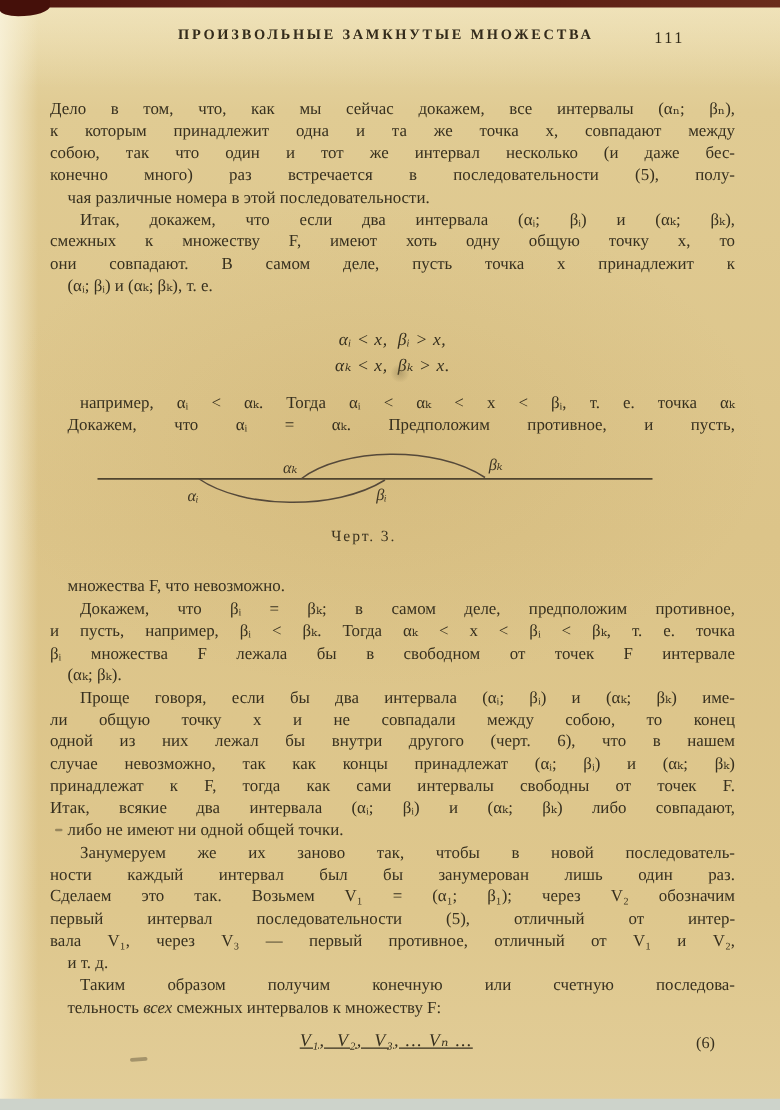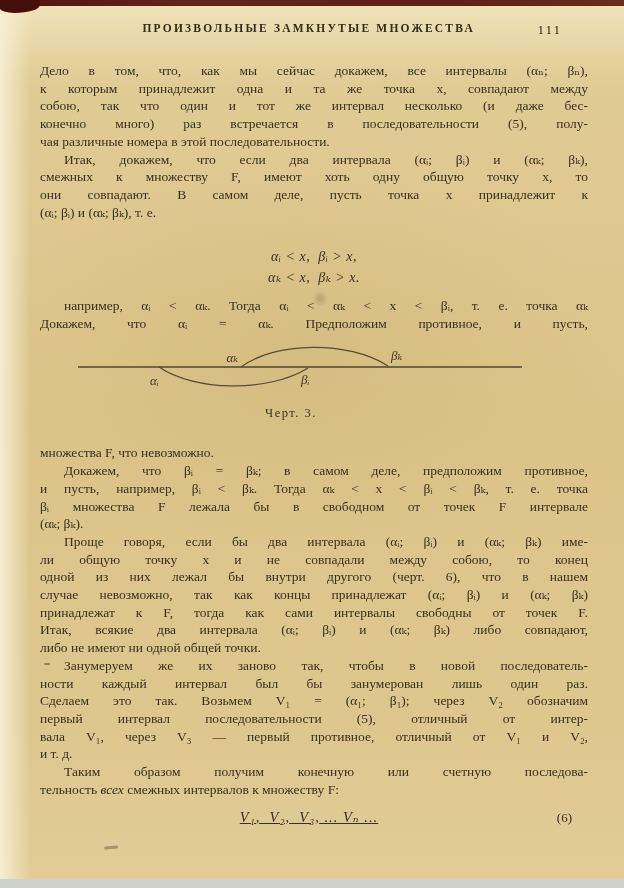--- a/index.html
+++ b/index.html
@@ -36,32 +36,32 @@
     position:absolute; left:0; bottom:0; width:624px; height:9px;
     background:#cdd3cb;
   }
   .header { position:absolute; top:22px; left:0; width:624px; height:16px; }
   .htitle {
     position:absolute; left:50%; transform:translateX(-51%);
     font-size:11.5px; letter-spacing:2.2px; font-weight:bold; color:#332b1b;
     white-space:nowrap;
   }
   .pagenum {
-    position:absolute; right:62px; top:0px;
+    position:absolute; right:76px; top:0px;
     font-size:13px; letter-spacing:2px; color:#2f2817;
   }
   .content {
-    position:absolute; top:0; left:0;
+    position:absolute; top:16px; left:0;
     box-sizing:border-box;
     width:624px; padding:62px 36px 0 40px;
     font-size:13.5px; line-height:17.7px;
   }
   .para { margin:0; }
   .para .tline { text-align:justify; text-align-last:justify; white-space:normal; }
-  .para .tline:last-child { text-align-last:left; }
+  .para .tline:last-child { text-align-last:left;margin-left:14px; }
   .para.jlast .tline:last-child { text-align-last:justify; }
   .para.ind .tline:first-child { text-indent:24px; }
   .fblock { text-align:center; margin:25px 0 9px 0; line-height:21px; }
   .fline { font-style:italic; white-space:pre; font-size:14px; letter-spacing:0.5px; }
   .figure { margin:6px 0 22px 0; }
   .figure svg { display:block; margin-left:36px; }
   .caption {
     width:450px; margin:4px 0 0 26px; text-align:center;
     font-size:12.5px; letter-spacing:1.5px; color:#3a321f;
   }

